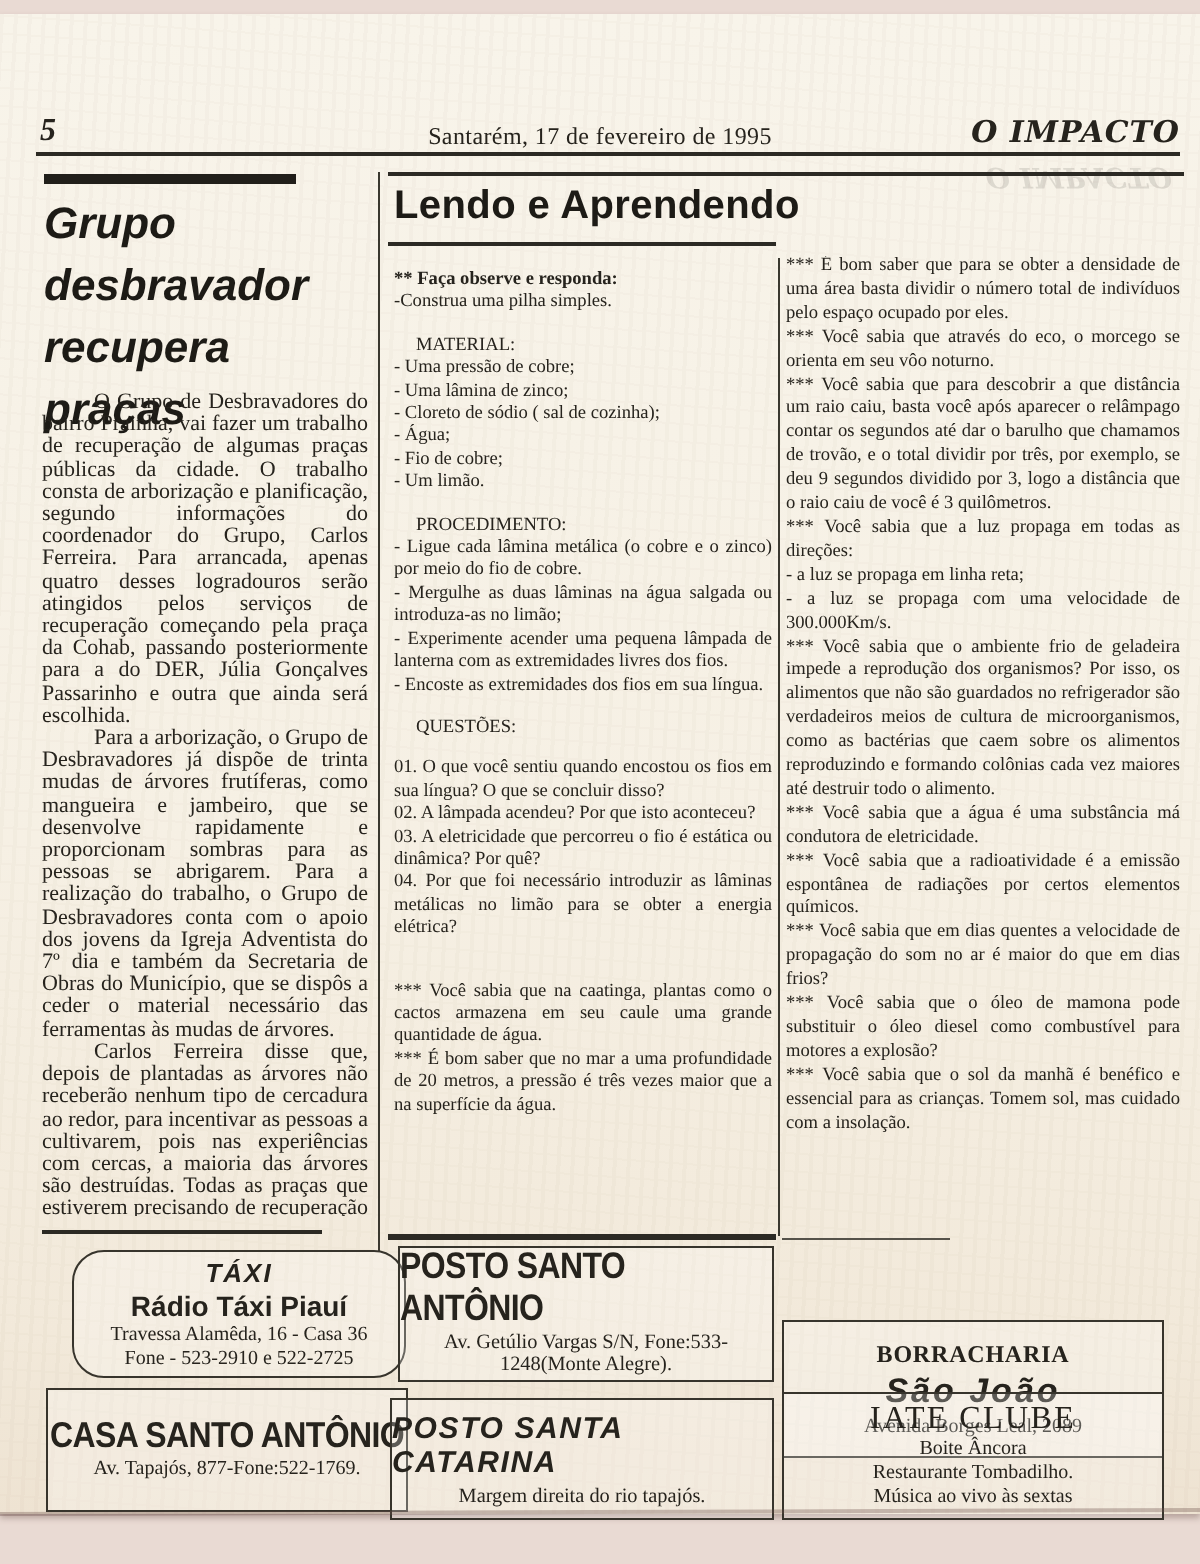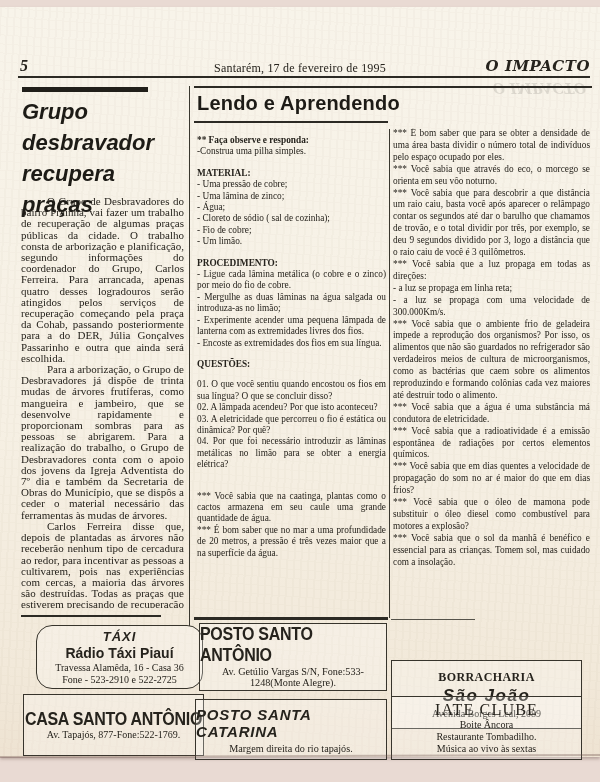--- a/index.html
+++ b/index.html
@@ -41,21 +41,21 @@
   .vdiv1{left:189px;top:79px;width:1px;height:540px;background:#3a382f;}
   .vdiv2{left:389px;top:122px;width:1px;height:489px;background:#3a382f;}
 
   
   .ft-toprule{left:194px;top:79px;width:398px;height:2px;}
   .ft-title{left:197px;top:85px;font:bold 20px "Liberation Sans",sans-serif;color:#1d1b16;letter-spacing:.2px;}
   .ft-underrule{left:194px;top:114px;width:194px;height:2px;}
 
   
   .mc{left:197px;top:128px;width:189px;height:476px;overflow:hidden;font-size:9.3px;line-height:11.4px;}
-  .mc .h{font-weight:bold;margin:10px 0 0 0;}
+  .mc .h{font-weight:normal;margin:10px 0 0 11px;}
   .mc .h0{font-weight:bold;margin:0;}
   .mc p{margin:0;}
   .mc .gap{height:9px;}
   .mc .facts{margin-top:20px;}
   .mc-rule{left:194px;top:610px;width:194px;height:3px;}
 
   
   .rc{left:393px;top:121px;width:197px;height:486px;overflow:hidden;font-size:9.3px;line-height:11.9px;}
   .rc p{margin:0;}
   .rc-rule{left:391px;top:612px;width:84px;height:1px;background:#55524a;}
@@ -113,22 +113,22 @@
   <div class="abs ft-toprule rule"></div>
   <div class="abs ft-title">Lendo e Aprendendo</div>
   <div class="abs ft-underrule rule"></div>
 
   <div class="abs mc jus">
     <p class="h0">** Faça observe e responda:</p>
     <p>-Construa uma pilha simples.</p>
     <p class="h">MATERIAL:</p>
     <p>- Uma pressão de cobre;</p>
     <p>- Uma lâmina de zinco;</p>
+    <p>- Cloreto de sódio ( sal de cozinha);</p>
     <p>- Água;</p>
-    <p>- Cloreto de sódio ( sal de cozinha);</p>
     <p>- Fio de cobre;</p>
     <p>- Um limão.</p>
     <p class="h">PROCEDIMENTO:</p>
     <p>- Ligue cada lâmina metálica (o cobre e o zinco) por meio do fio de cobre.</p>
     <p>- Mergulhe as duas lâminas na água salgada ou introduza-as no limão;</p>
     <p>- Experimente acender uma pequena lâmpada de lanterna com as extremidades livres dos fios.</p>
     <p>- Encoste as extremidades dos fios em sua língua.</p>
     <p class="h">QUESTÕES:</p>
     <div class="gap"></div>
     <p>01. O que você sentiu quando encostou os fios em sua língua? O que se concluir disso?</p>

